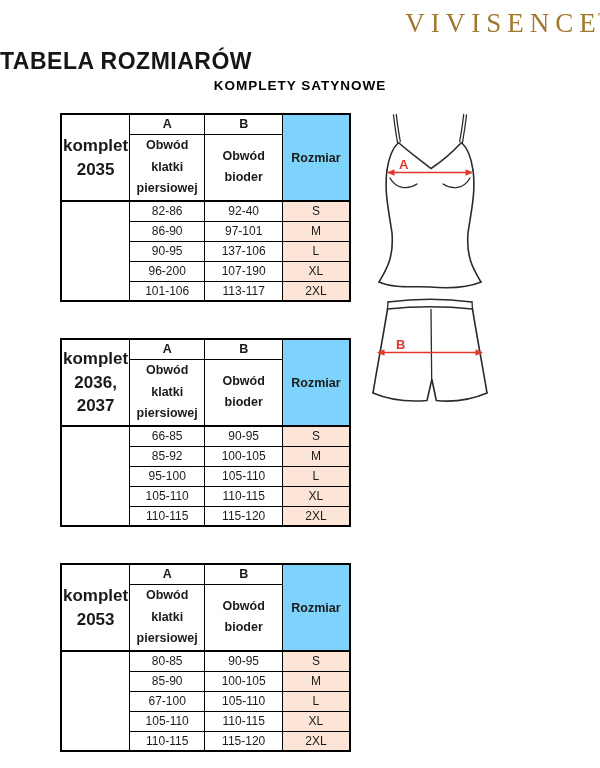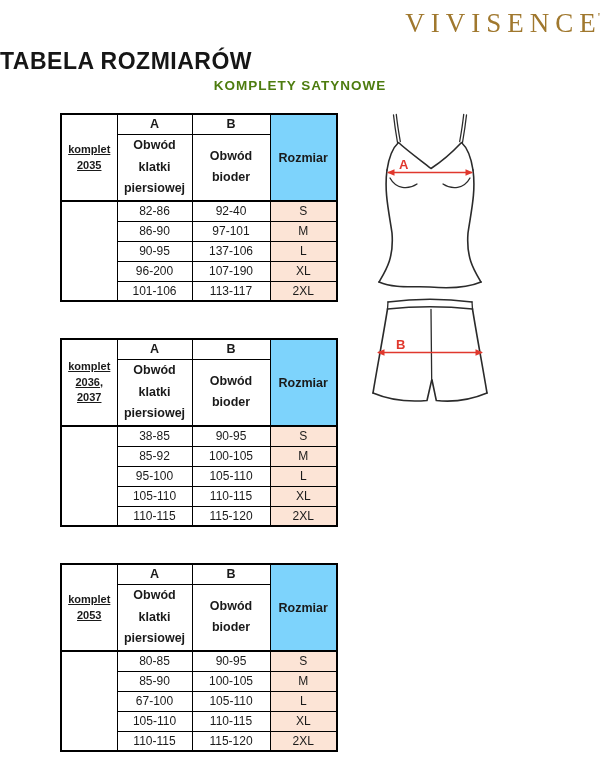--- a/index.html
+++ b/index.html
@@ -18,39 +18,39 @@
   .logo-mark {
     display:inline-block; font-size:13px; letter-spacing:0;
     transform:translateY(-11px); margin-left:-4px;
   }
   .title {
     position:absolute; top:48px; left:0; width:100%; text-align:left;
     font-size:23px; font-weight:800; letter-spacing:0.5px; color:#161616;
   }
   .subtitle {
     position:absolute; top:78px; left:0; width:100%; text-align:center;
-    font-size:13.5px; font-weight:700; letter-spacing:1px; color:#4d7c0f;
+    font-size:13.5px; font-weight:700; letter-spacing:1px; color:#000000;
   }
 
   
   table.size-table {
     position:absolute; left:60px; border-collapse:collapse;
     border:2px solid #000; table-layout:fixed; background:#fff;
   }
   .t1 { top:113px; } .t2 { top:338px; } .t3 { top:563px; }
   .size-table td {
     border:1px solid #000; text-align:center; vertical-align:middle;
     font-size:12px; color:#1a1a1a; padding:0 1px; overflow:hidden;
   }
   .col-komplet { width:56px; } .col-a { width:75px; }
   .col-b { width:78px; }      .col-size { width:67px; }
   .row-letter td { height:20px; }
   .row-label td  { height:67px; }
   .row-data td   { height:20px; }
-  td.cell-komplet { font-weight:700; font-size:11px; line-height:1.4; white-space:pre-line;text-decoration:underline; }
+  td.cell-komplet { font-weight:700; font-size:17px; line-height:1.4; white-space:pre-line; }
   td.cell-letter  { font-weight:700; font-size:12.5px; }
   td.cell-meas    { font-weight:700; font-size:12.5px; line-height:1.72; white-space:pre-line; }
   td.cell-sizehead{ font-weight:700; font-size:12.5px; background:#7dd3fc; }
   td.cell-size    { background:#fce4d6; }
   tr.first-data td { border-top:2px solid #000; }
 
   
   .illustration { position:absolute; left:360px; top:100px; width:140px; height:320px; }
   .garment { stroke:#2b2b2b; stroke-width:1.6; fill:none; stroke-linecap:round; stroke-linejoin:round; }
   .garment-thin { stroke:#2b2b2b; stroke-width:1.3; fill:none; stroke-linecap:round; }
@@ -136,21 +136,21 @@
     </tr>
     <tr class="row-label">
       <td class="cell-meas">Obwód
 klatki
 piersiowej</td>
       <td class="cell-meas">Obwód
 bioder</td>
     </tr>
     <tr class="row-data first-data">
       <td rowspan="5"></td>
-      <td>38-85</td>
+      <td>66-85</td>
       <td>90-95</td>
       <td class="cell-size">S</td>
     </tr>
     <tr class="row-data">
       <td>85-92</td>
       <td>100-105</td>
       <td class="cell-size">M</td>
     </tr>
     <tr class="row-data">
       <td>95-100</td>

